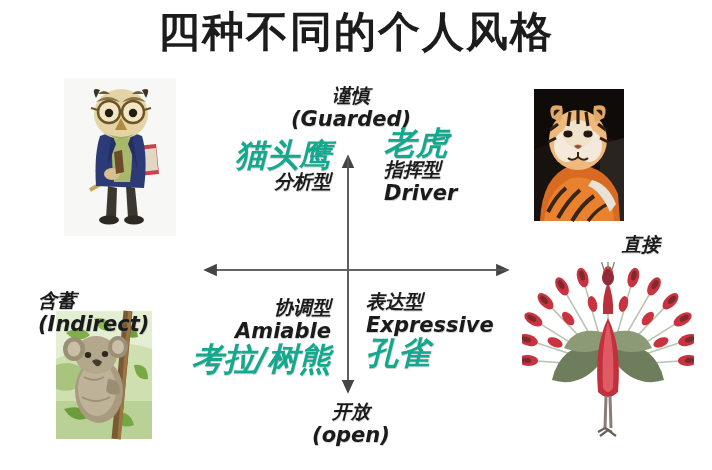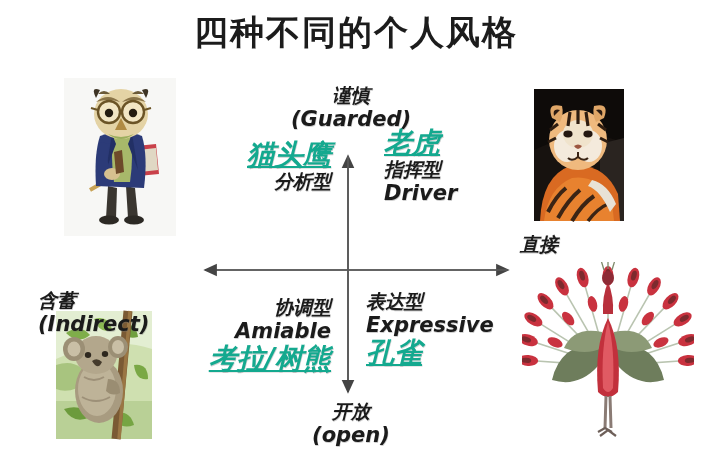--- a/index.html
+++ b/index.html
@@ -22,21 +22,21 @@
     overflow: hidden;
   }
 
   
   .title {
     position: absolute;
     left: 0;
     top: 4px;
     width: 712px;
     text-align: center;
-    font-size: 34px;
+    font-size: 42px;
     line-height: 56px;
     font-weight: 700;
     color: #1c1c1c;
     letter-spacing: 2px;
     font-family: "DejaVu Sans", "Liberation Sans", sans-serif;
   }
 
   
   .axis-layer {
     position: absolute;
@@ -59,26 +59,25 @@
     font-size: 19px;
     line-height: 23px;
   }
   .lbl .en {
     display: block;
     font-size: 21px;
     line-height: 25px;
   }
   .lbl .animal {
     display: block;
-    font-size: 28px;
+    font-size: 32px;
     line-height: 30px;
     color: #14a98f;
     font-style: italic;
     font-weight: 700;
-    text-decoration: underline;
   }
 
   
   .pole-top {
     position: absolute;
     left: 266px;
     top: 84px;
     width: 170px;
     text-align: center;
   }
@@ -92,24 +91,24 @@
   .pole-left {
     position: absolute;
     left: 38px;
     top: 246px;
     width: 160px;
     text-align: left;
     margin-top: 43px;
   }
   .pole-right {
     position: absolute;
-    left: 520px;
+    left: 540px;
     top: 233px;
     width: 120px;
-    text-align: left;
+    text-align: right;
   }
 
   
   .q-tl { position: absolute; left: 186px; top: 140px; width: 145px; text-align: right; }
   .q-tr { position: absolute; left: 384px; top: 128px; width: 130px; text-align: left; }
   .q-bl { position: absolute; left: 176px; top: 296px; width: 155px; text-align: right; }
   .q-br { position: absolute; left: 366px; top: 290px; width: 160px; text-align: left; }
 
   
   .photo {

